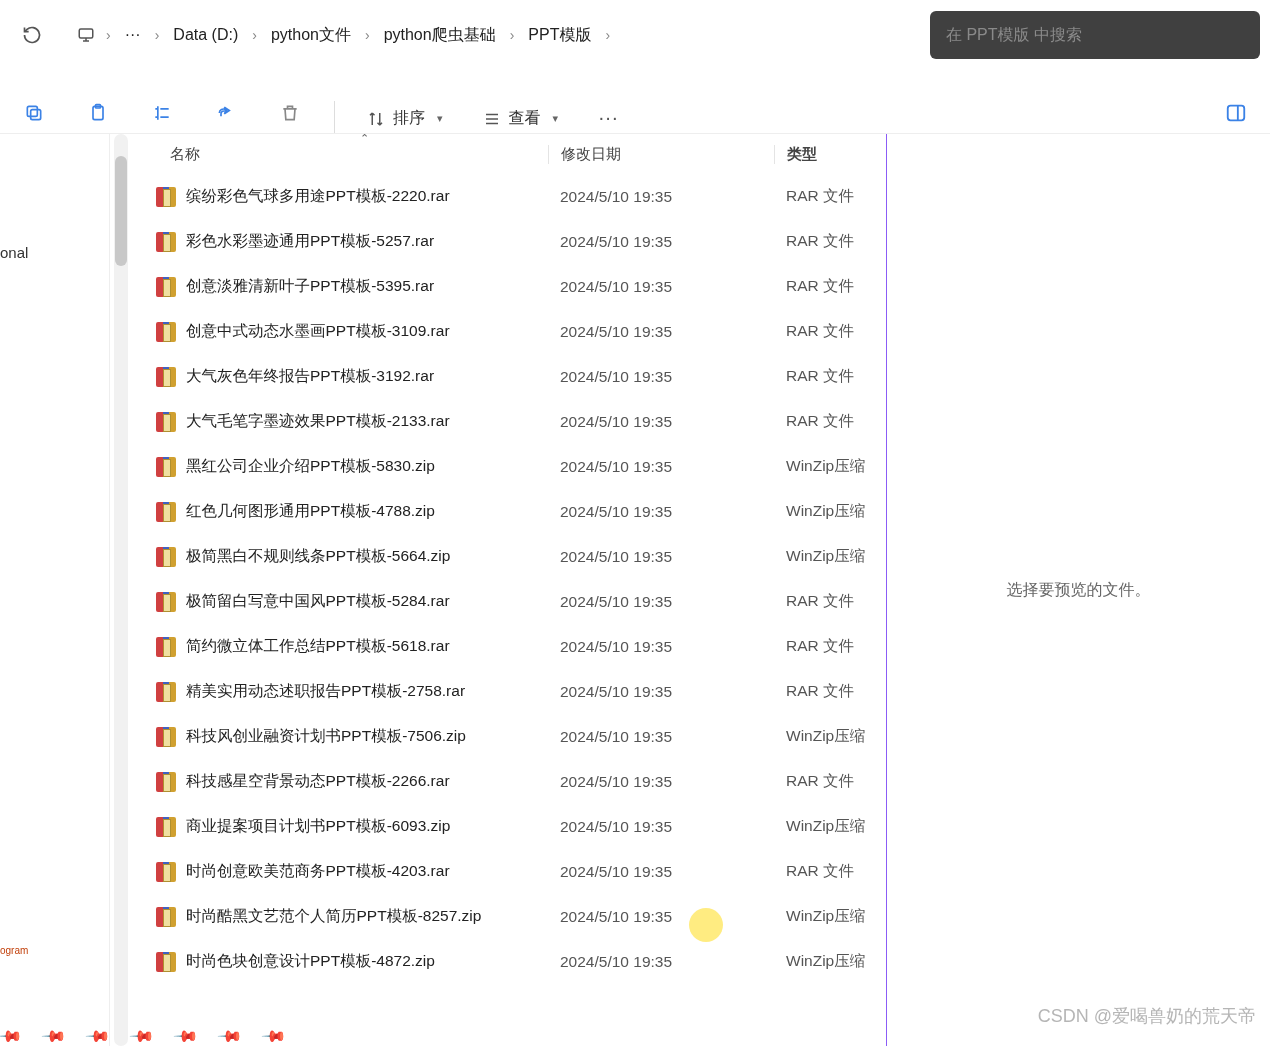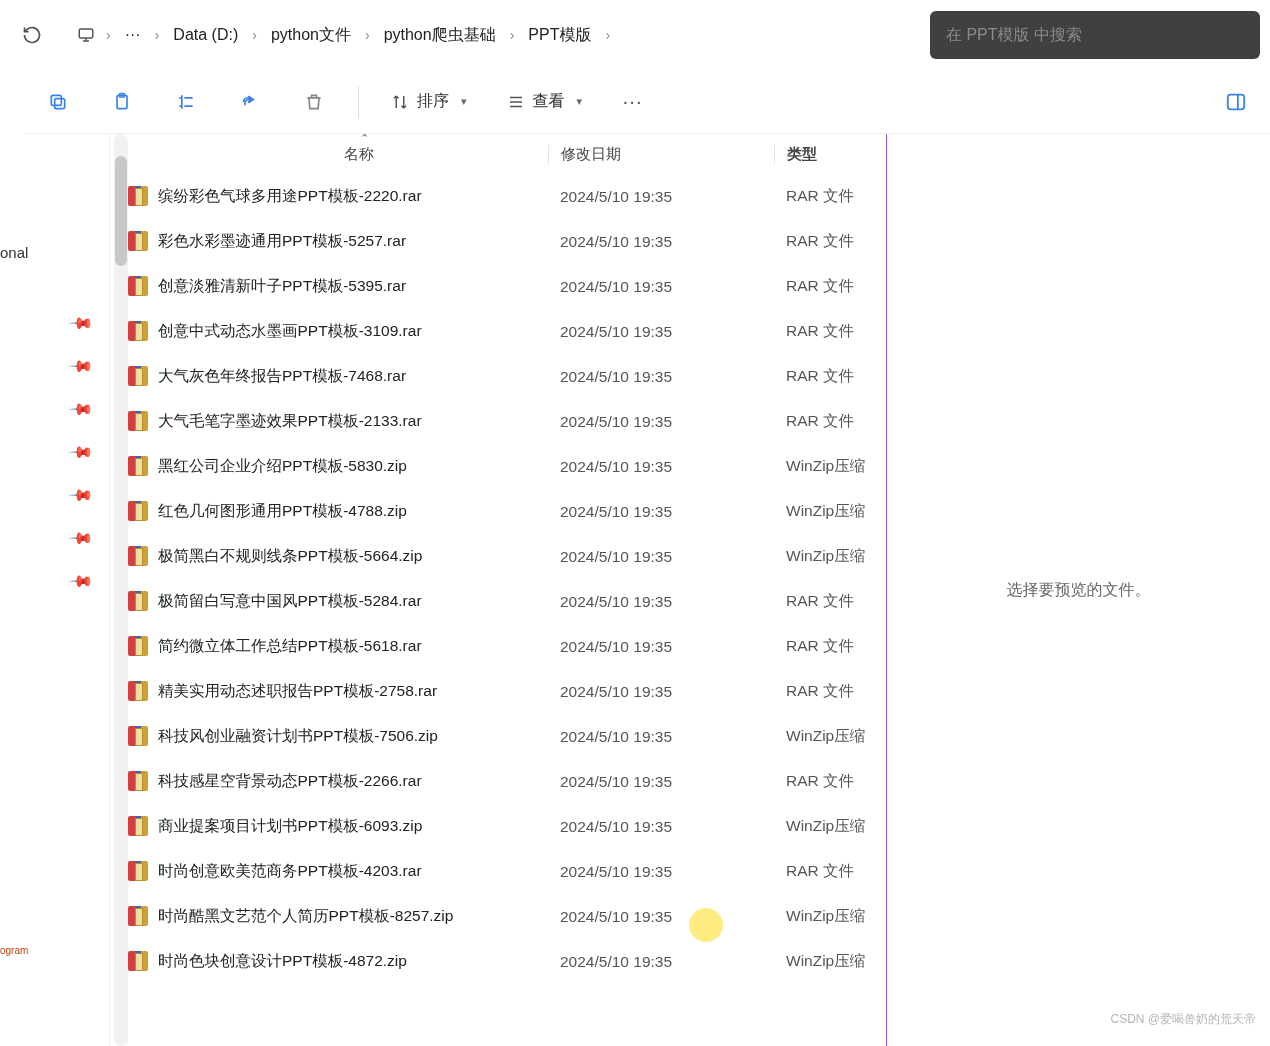--- a/index.html
+++ b/index.html
@@ -47,26 +47,25 @@
     background: #404040;
     border-radius: 6px;
     display: flex; align-items: center;
     padding: 0 16px;
     color: #8a8a8a;
     font-size: 16px;
   }
   
   .toolbar {
     display: flex;
-    align-items: center;
+    align-items: flex-end;
     height: 64px;
     padding: 0 14px;
     gap: 24px;
     border-bottom: 1px solid #eee;
-    margin-left: 24px;
   }
   .tb-icon {
     width: 40px; height: 40px;
     display: flex; align-items: center; justify-content: center;
     color: #3b82e6;
     font-size: 20px;
     border-radius: 4px;
   }
   .tb-icon.gray { color: #888; }
   .tb-divider { width: 1px; height: 32px; background: #ddd; }
@@ -76,21 +75,21 @@
   
   .main {
     display:flex;
     height: calc(1046px - 70px - 64px);
   }
   .nav-col {
     width: 110px;
     border-right: 1px solid #eee;
     padding-top: 180px;
     display:flex;
-    flex-direction:column;
+    flex-direction:row;
     gap: 24px;
     align-items:flex-end;
     padding-right: 18px;
     position: relative;
   }
   .nav-text-top {
     position:absolute;
     top: 110px; left: 0;
     font-size: 15px; color:#333;
   }
@@ -118,33 +117,33 @@
   .scroll-outer { width: 18px; display:flex; }
   .list-wrap { flex:1; display:flex; flex-direction:column; }
   .col-headers {
     display:flex;
     height: 40px;
     align-items:center;
     font-size: 15px;
     color:#444;
     position: relative;
   }
-  .col-name { width: 420px; padding-left: 42px; text-align: center; }
+  .col-name { width: 420px; padding-left: 42px; }
   .col-date { width: 226px; padding-left: 12px; border-left: 1px solid #e4e4e4; }
   .col-type { flex:1; padding-left: 12px; border-left: 1px solid #e4e4e4; font-weight: bold; }
   .sort-ind { position:absolute; left: 232px; top: -2px; font-size: 11px; color:#666; }
   .rows { overflow:hidden; }
   .row {
     display:flex;
     height: 45px;
     align-items:center;
     font-size: 15.5px;
     color:#222;
   }
-  .cell-name { width: 420px; display:flex; gap:10px; }
+  .cell-name { width: 420px; display:flex; align-items:center; gap:10px; padding-left: 28px; }
   .cell-date { width: 226px; padding-left: 12px; color:#555; }
   .cell-type { flex:1; padding-left: 12px; color:#555; white-space:nowrap; overflow:hidden; }
   .archive-icon {
     width: 20px; height: 20px;
     display:inline-block;
     border-radius:2px;
     background: linear-gradient(90deg,#d04040 33%,#4060c0 33% 66%,#d0a030 66%);
     position:relative;
     flex-shrink:0;
   }
@@ -166,21 +165,21 @@
     width: 34px; height: 34px;
     background: #ffe96b;
     border-radius: 50%;
     opacity: 0.85;
     pointer-events:none;
   }
   .watermark {
     position:absolute;
     right: 14px; bottom: 18px;
     color: rgba(120,120,120,0.55);
-    font-size: 12px;
+    font-size: 18px;
   }
   svg { display:block; }
 </style>
 </head>
 <body>
 
 <div class="addressbar">
   <div class="ab-btn">
     <svg width="20" height="20" viewBox="0 0 24 24" fill="none" stroke="currentColor" stroke-width="2">
         <path d="M3 12a9 9 0 1 0 3-6.7L3 8"></path>
@@ -319,21 +318,21 @@
             <div class="cell-name">
               <span class="archive-icon"></span>
               <span>创意中式动态水墨画PPT模板-3109.rar</span>
             </div>
             <div class="cell-date">2024/5/10 19:35</div>
             <div class="cell-type">RAR 文件</div>
           </div>
           <div class="row">
             <div class="cell-name">
               <span class="archive-icon"></span>
-              <span>大气灰色年终报告PPT模板-7468.rar</span>
+              <span>大气灰色年终报告PPT模板-3192.rar</span>
             </div>
             <div class="cell-date">2024/5/10 19:35</div>
             <div class="cell-type">RAR 文件</div>
           </div>
           <div class="row">
             <div class="cell-name">
               <span class="archive-icon"></span>
               <span>大气毛笔字墨迹效果PPT模板-2133.rar</span>
             </div>
             <div class="cell-date">2024/5/10 19:35</div>

